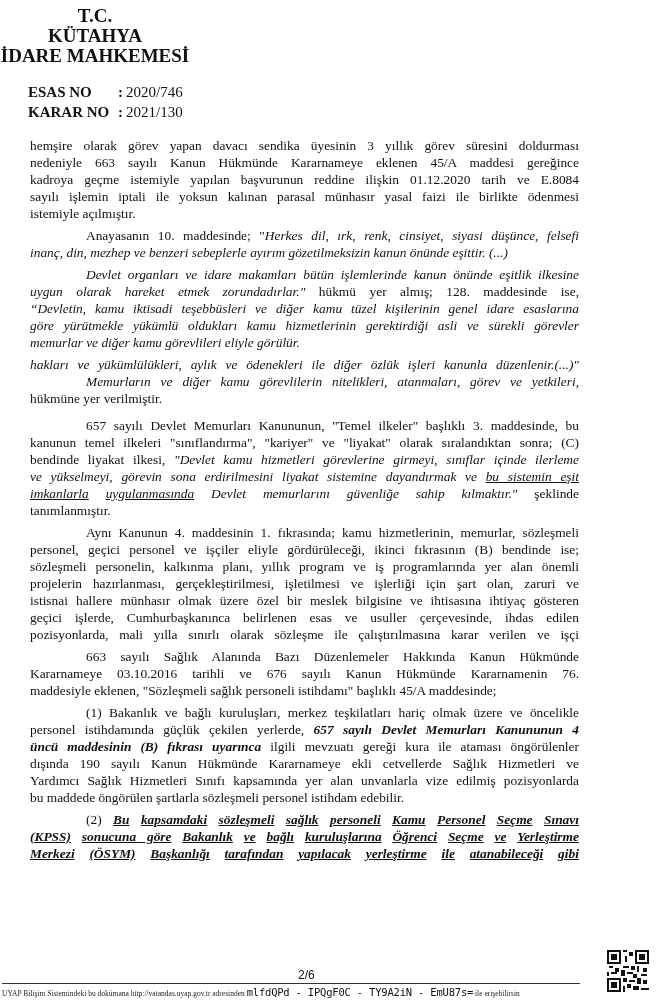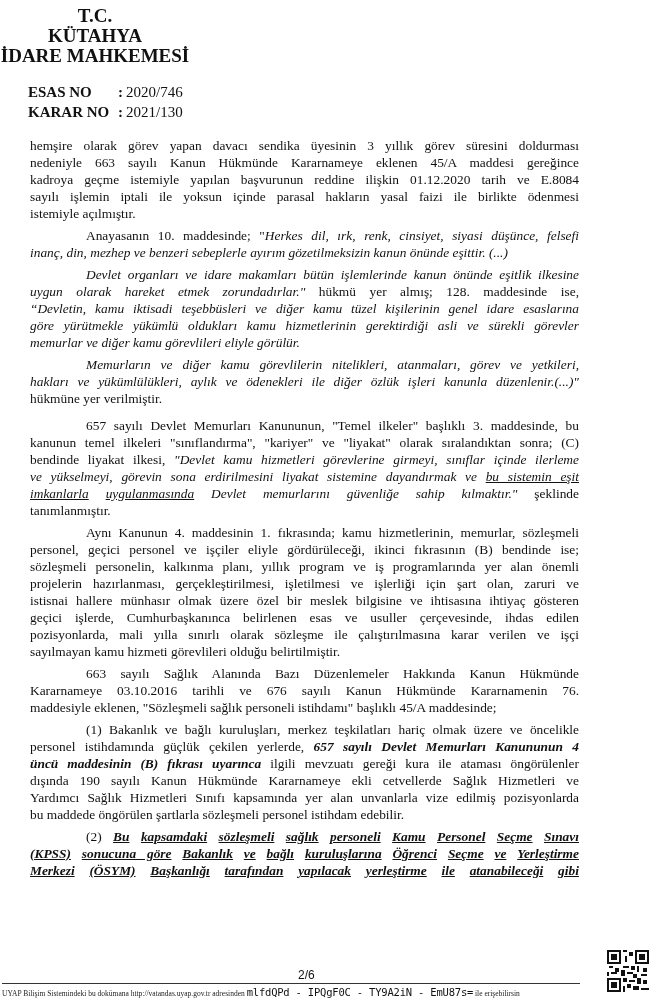--- a/index.html
+++ b/index.html
@@ -50,43 +50,43 @@
     <span>2021/130</span>
   </div>
 </div>
 
 <div class="body">
 
   <div>
     <span class="line">hemşire olarak görev yapan davacı sendika üyesinin 3 yıllık görev süresini doldurması</span>
     <span class="line">nedeniyle 663 sayılı Kanun Hükmünde Kararnameye eklenen 45/A maddesi gereğince</span>
     <span class="line">kadroya geçme istemiyle yapılan başvurunun reddine ilişkin 01.12.2020 tarih ve E.8084</span>
-    <span class="line">sayılı işlemin iptali ile yoksun içinde parasal hakların yasal faizi ile birlikte ödenmesi</span>
+    <span class="line">sayılı işlemin iptali ile yoksun kalınan parasal münhasır yasal faizi ile birlikte ödenmesi</span>
     <span class="line last">istemiyle açılmıştır.</span>
   </div>
   <div class="para-gap"></div>
 
   <div>
     <span class="line" style="padding-left:56px;"><span>Anayasanın 10. maddesinde; "</span><span class="i">Herkes dil, ırk, renk, cinsiyet, siyasi düşünce, felsefi</span></span>
     <span class="line last i">inanç, din, mezhep ve benzeri sebeplerle ayırım gözetilmeksizin kanun önünde eşittir. (...)</span>
   </div>
   <div class="para-gap"></div>
 
   <div>
     <span class="line i" style="padding-left:56px;">Devlet organları ve idare makamları bütün işlemlerinde kanun önünde eşitlik ilkesine</span>
     <span class="line"><span class="i">uygun olarak hareket etmek zorundadırlar."</span><span> hükmü yer almış; 128. maddesinde ise,</span></span>
     <span class="line i">“Devletin, kamu iktisadi teşebbüsleri ve diğer kamu tüzel kişilerinin genel idare esaslarına</span>
     <span class="line i">göre yürütmekle yükümlü oldukları kamu hizmetlerinin gerektirdiği asli ve sürekli görevler</span>
     <span class="line last i">memurlar ve diğer kamu görevlileri eliyle görülür.</span>
   </div>
   <div class="para-gap"></div>
 
   <div>
+    <span class="line i">hakları ve yükümlülükleri, aylık ve ödenekleri ile diğer özlük işleri kanunla düzenlenir.(...)"</span>
     <span class="line i" style="padding-left:56px;">Memurların ve diğer kamu görevlilerin nitelikleri, atanmaları, görev ve yetkileri,</span>
-    <span class="line i">hakları ve yükümlülükleri, aylık ve ödenekleri ile diğer özlük işleri kanunla düzenlenir.(...)"</span>
     <span class="line last">hükmüne yer verilmiştir.</span>
   </div>
   <div class="para-gap"></div>
 
   <div class="para-gap"></div>
 
   <div>
     <span class="line" style="padding-left:56px;">657 sayılı Devlet Memurları Kanununun, "Temel ilkeler" başlıklı 3. maddesinde, bu</span>
     <span class="line">kanunun temel ilkeleri "sınıflandırma", "kariyer" ve "liyakat" olarak sıralandıktan sonra; (C)</span>
     <span class="line"><span>bendinde liyakat ilkesi, </span><span class="i">"Devlet kamu hizmetleri görevlerine girmeyi, sınıflar içinde ilerleme</span></span>
@@ -97,21 +97,20 @@
   <div class="para-gap"></div>
 
   <div>
     <span class="line" style="padding-left:56px;">Aynı Kanunun 4. maddesinin 1. fıkrasında; kamu hizmetlerinin, memurlar, sözleşmeli</span>
     <span class="line">personel, geçici personel ve işçiler eliyle gördürüleceği, ikinci fıkrasının (B) bendinde ise;</span>
     <span class="line">sözleşmeli personelin, kalkınma planı, yıllık program ve iş programlarında yer alan önemli</span>
     <span class="line">projelerin hazırlanması, gerçekleştirilmesi, işletilmesi ve işlerliği için şart olan, zaruri ve</span>
     <span class="line">istisnai hallere münhasır olmak üzere özel bir meslek bilgisine ve ihtisasına ihtiyaç gösteren</span>
     <span class="line">geçici işlerde, Cumhurbaşkanınca belirlenen esas ve usuller çerçevesinde, ihdas edilen</span>
     <span class="line">pozisyonlarda, mali yılla sınırlı olarak sözleşme ile çalıştırılmasına karar verilen ve işçi</span>
-    <span class="line last">sayılmayan kamu hizmeti görevlileri olduğu belirtilmiştir.</span>
   </div>
   <div class="para-gap"></div>
 
   <div>
     <span class="line" style="padding-left:56px;">663 sayılı Sağlık Alanında Bazı Düzenlemeler Hakkında Kanun Hükmünde</span>
     <span class="line">Kararnameye 03.10.2016 tarihli ve 676 sayılı Kanun Hükmünde Kararnamenin 76.</span>
     <span class="line last">maddesiyle eklenen, "Sözleşmeli sağlık personeli istihdamı" başlıklı 45/A maddesinde;</span>
   </div>
   <div class="para-gap"></div>
 

